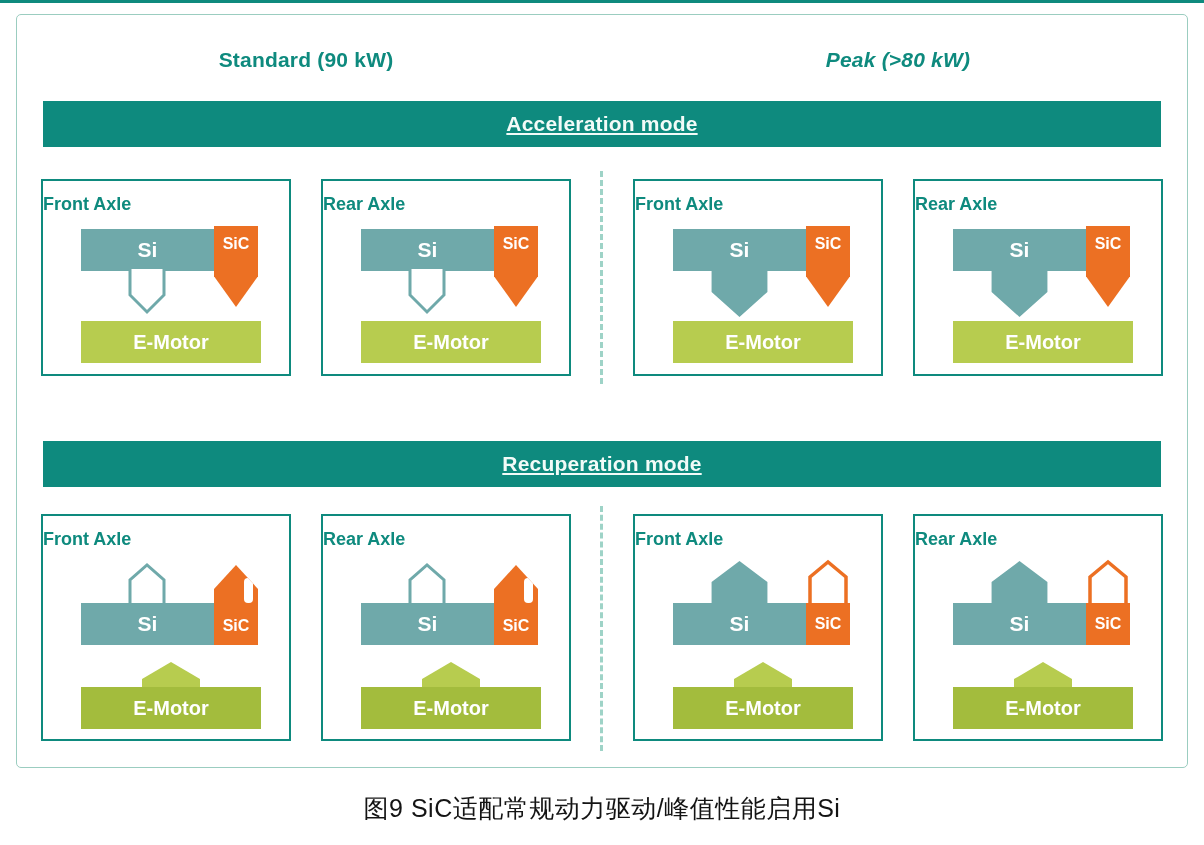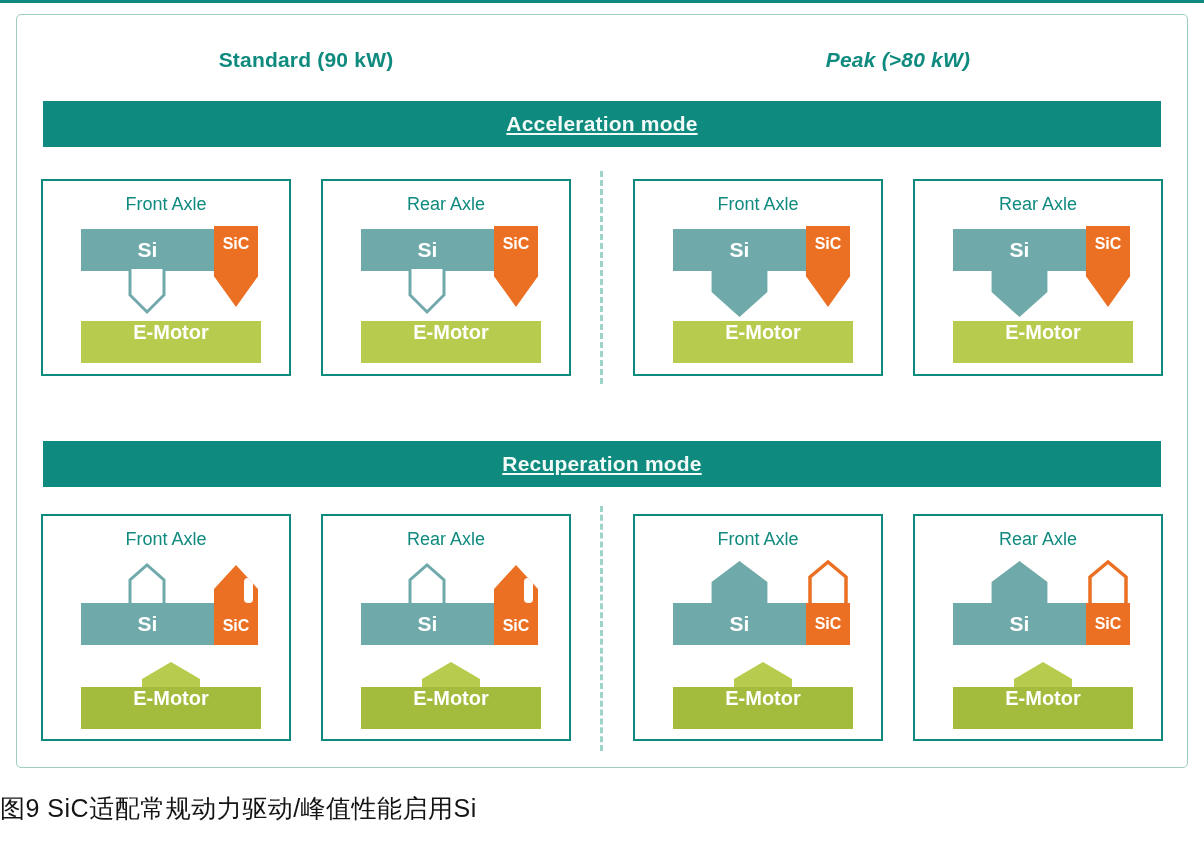--- a/index.html
+++ b/index.html
@@ -26,22 +26,22 @@
   .row{position:absolute;left:0;width:100%;}
   .row.accel{top:164px;height:197px;}
   .row.recup{top:499px;height:227px;}
   .vdivider{position:absolute;left:583px;width:0;border-left:3px dashed var(--divider);}
   .vdivider.d1{top:156px;height:213px;}
   .vdivider.d2{top:491px;height:245px;}
   .card{position:absolute;top:0;width:250px;background:#fff;border:2.5px solid var(--teal);}
   .row.accel .card{height:197px;}
   .row.recup .card{height:227px;}
   .card.c0{left:24px}.card.c1{left:304px}.card.c2{left:616px}.card.c3{left:896px}
-  .card-title{padding-top:13px;height:40px;text-align:center;color:var(--teal);
-    font-weight:normal;font-size:18px;}
+  .card-title{padding-top:13px;height:40px;text-align:left;color:var(--teal);
+    font-weight:bold;font-size:18px;}
   .diagram{position:relative;width:100%;}
   .row.accel .diagram{height:150px;}
   .row.recup .diagram{height:178px;}
   .lbl{color:#fff;font-weight:bold;}
   .si-bar{position:absolute;left:38px;width:133px;height:42px;background:var(--si);
     display:flex;align-items:center;justify-content:center;}
   .accel-d .si-bar{top:8px;}
   .recup-d .si-bar{top:47px;}
   .si-lbl{font-size:21px;}
   .sic-lbl{font-size:16px;}
@@ -62,27 +62,27 @@
   .hollow-up-teal{left:84px;top:5px;}
   .hollow-up-orange{left:171px;top:3px;}
   .sic-up{position:absolute;left:171px;top:9px;width:44px;height:80px;background:var(--orange);
     clip-path:polygon(0 30%,50% 0,100% 30%,100% 100%,0 100%);
     display:flex;justify-content:center;align-items:flex-end;padding-bottom:10px;}
   .white-slot{position:absolute;right:5px;top:13px;width:9px;height:25px;
     background:#fff;border-radius:4px;}
   .sic-solid{position:absolute;left:171px;top:47px;width:44px;height:42px;background:var(--orange);
     display:flex;align-items:center;justify-content:center;}
   .motor-bar{position:absolute;left:38px;width:180px;height:42px;
-    display:flex;align-items:flex-start;justify-content:center;}
+    display:flex;align-items:center;justify-content:center;}
   .accel-d .motor-bar{top:100px;background:var(--green-light);}
   .recup-d .motor-bar{top:131px;background:var(--green-dark);}
   .motor-arrow{position:absolute;left:99px;top:106px;width:58px;height:30px;
     background:var(--green-light);
     clip-path:polygon(50% 0,100% 57%,100% 100%,0 100%,0 57%);}
-  .caption{position:absolute;left:0;top:792px;width:100%;text-align:left;
+  .caption{position:absolute;left:0;top:792px;width:100%;text-align:center;
     color:#141414;font-size:25px;font-weight:500;letter-spacing:.5px;}
 </style>
 </head>
 <body>
 
 <div class="page">
   <div class="top-rule"></div>
 
   <div class="frame">
     <div class="col-header std">Standard (90 kW)</div>

